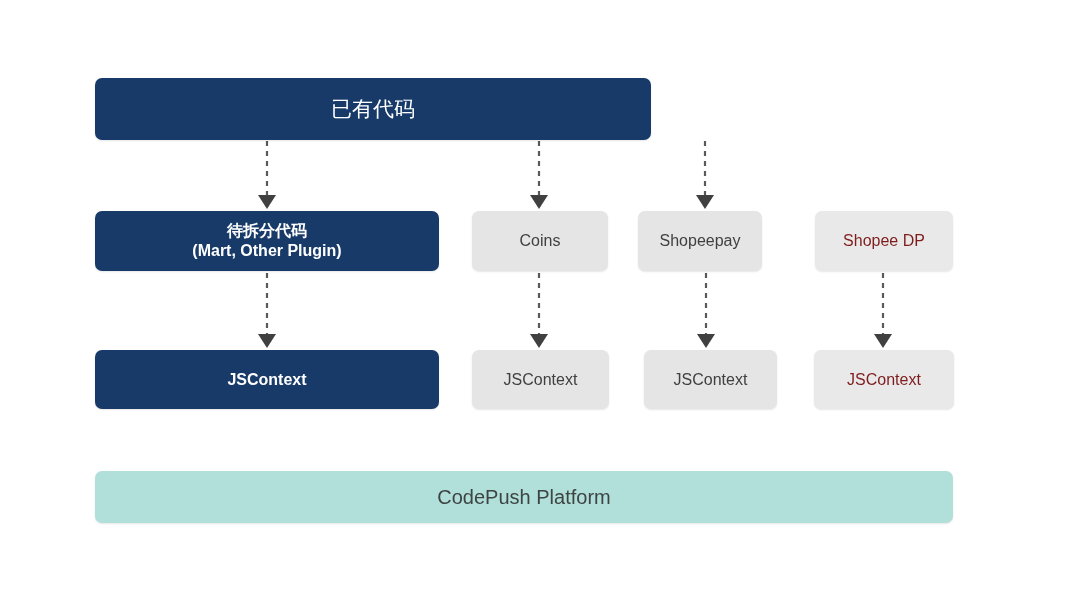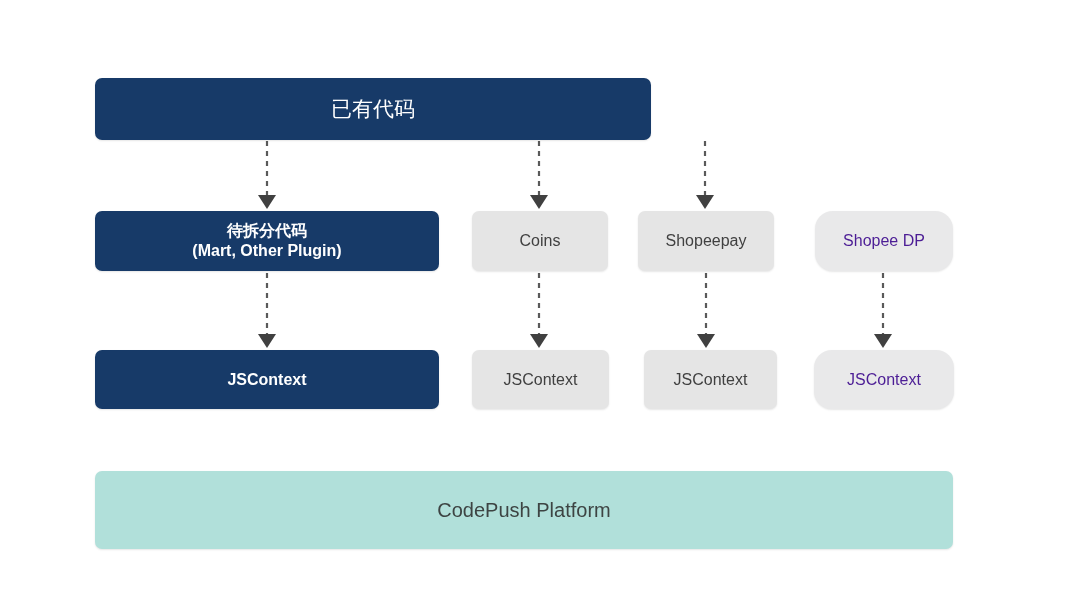--- a/index.html
+++ b/index.html
@@ -39,22 +39,21 @@
   .node.navy {
     background: #173a68;
     color: #ffffff;
   }
   .node.blue {
     background: #e5e5e5;
     color: #404040;
   }
   .node.gray {
     background: #e9e9ea;
-    color: #4c1d95;
-    border-radius: 18px;
+    color: #7f1d1d;
   }
   .node.mint {
     background: #b1e0da;
     color: #3d4443;
   }
 
   .node-label {
     display: block;
     white-space: pre-line;
   }
@@ -67,21 +66,21 @@
   #node-pending-split {
     left: 95px; top: 211px; width: 344px; height: 60px;
     font-size: 16px;
     font-weight: bold;
   }
   #node-coins {
     left: 472px; top: 211px; width: 136px; height: 60px;
     font-size: 16px;
   }
   #node-shopeepay {
-    left: 638px; top: 211px; width: 136px; height: 60px;
+    left: 638px; top: 211px; width: 124px; height: 60px;
     font-size: 16px;
   }
   #node-shopee-dp {
     left: 815px; top: 211px; width: 138px; height: 60px;
     font-size: 16px;
   }
   #node-jscontext-main {
     left: 95px; top: 350px; width: 344px; height: 59px;
     font-size: 16px; font-weight: bold;
   }
@@ -91,21 +90,21 @@
   }
   #node-jscontext-shopeepay {
     left: 644px; top: 350px; width: 133px; height: 59px;
     font-size: 16px;
   }
   #node-jscontext-dp {
     left: 814px; top: 350px; width: 140px; height: 59px;
     font-size: 16px;
   }
   #node-codepush {
-    left: 95px; top: 471px; width: 858px; height: 78px;
+    left: 95px; top: 471px; width: 858px; height: 52px;
     font-size: 20px;
   }
 
   
   #arrow-layer {
     position: absolute;
     left: 0; top: 0;
     width: 1080px;
     height: 595px;
     pointer-events: none;

